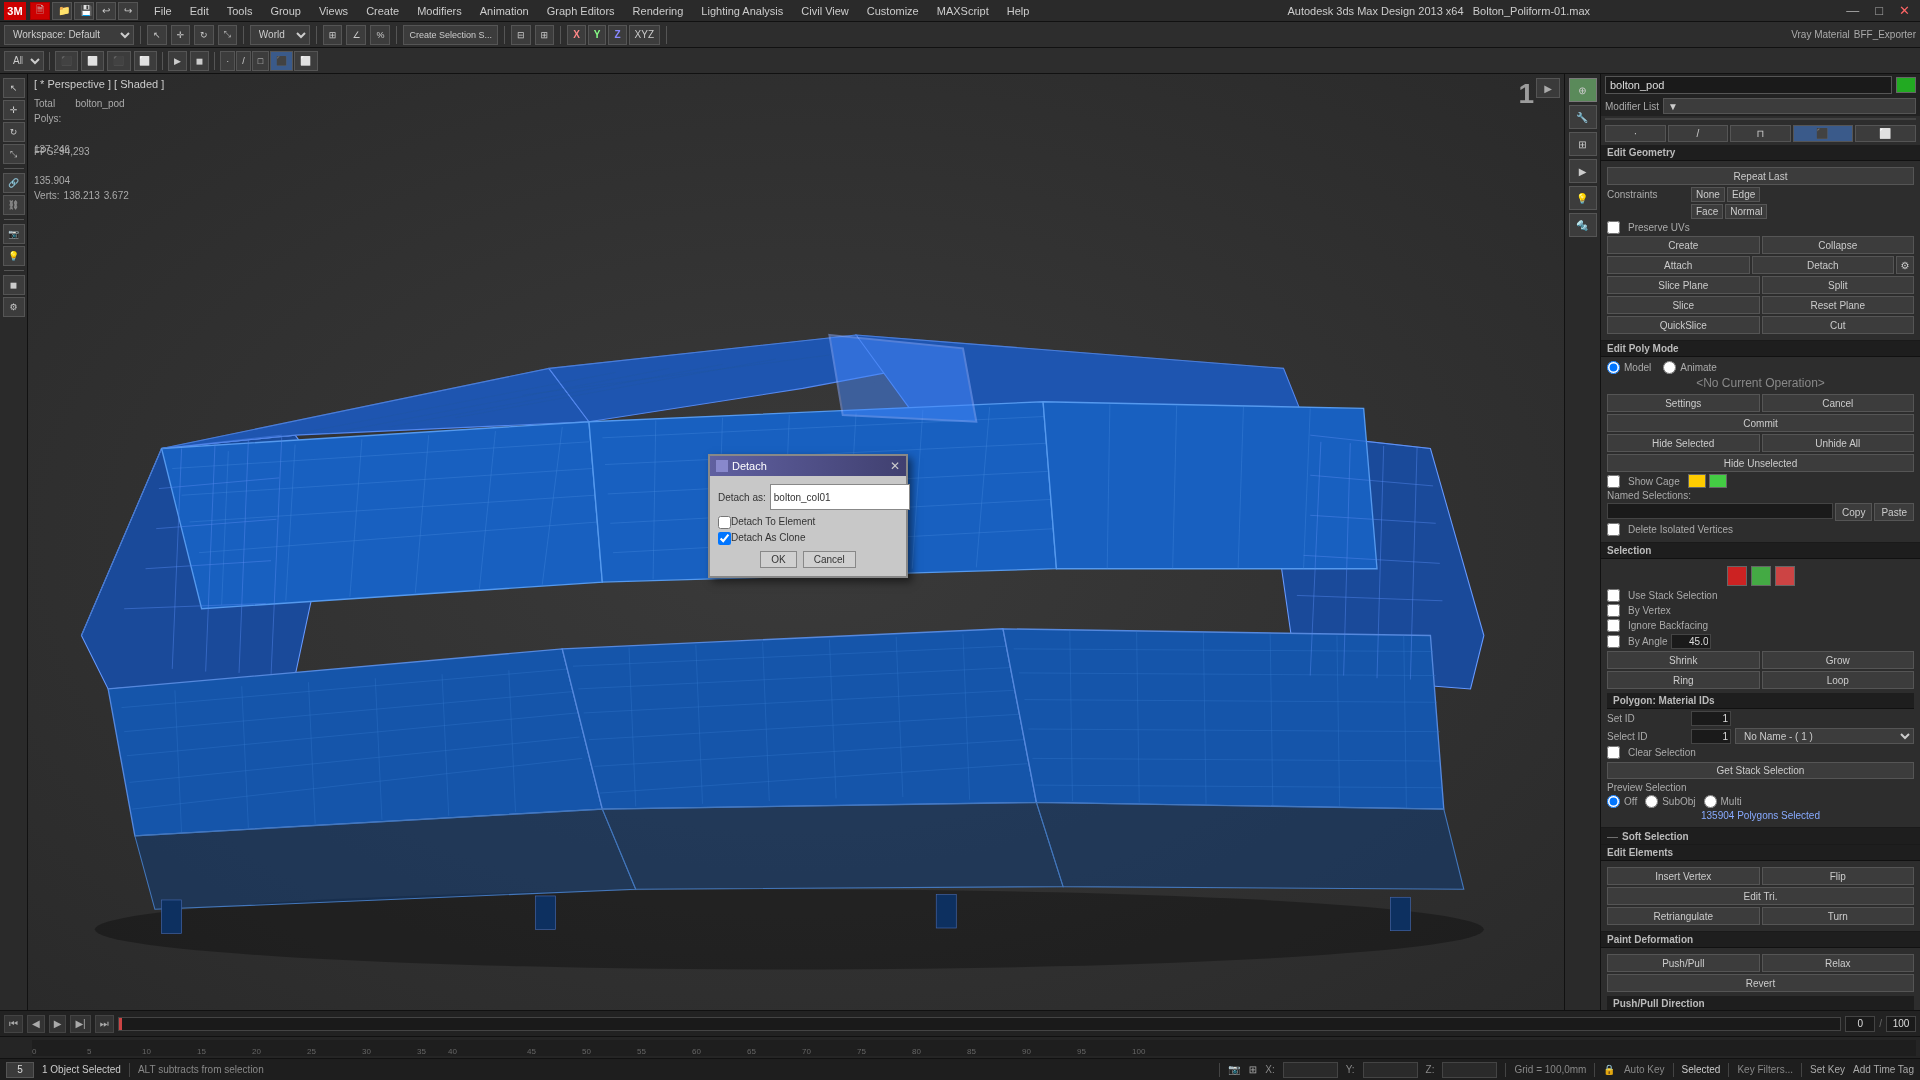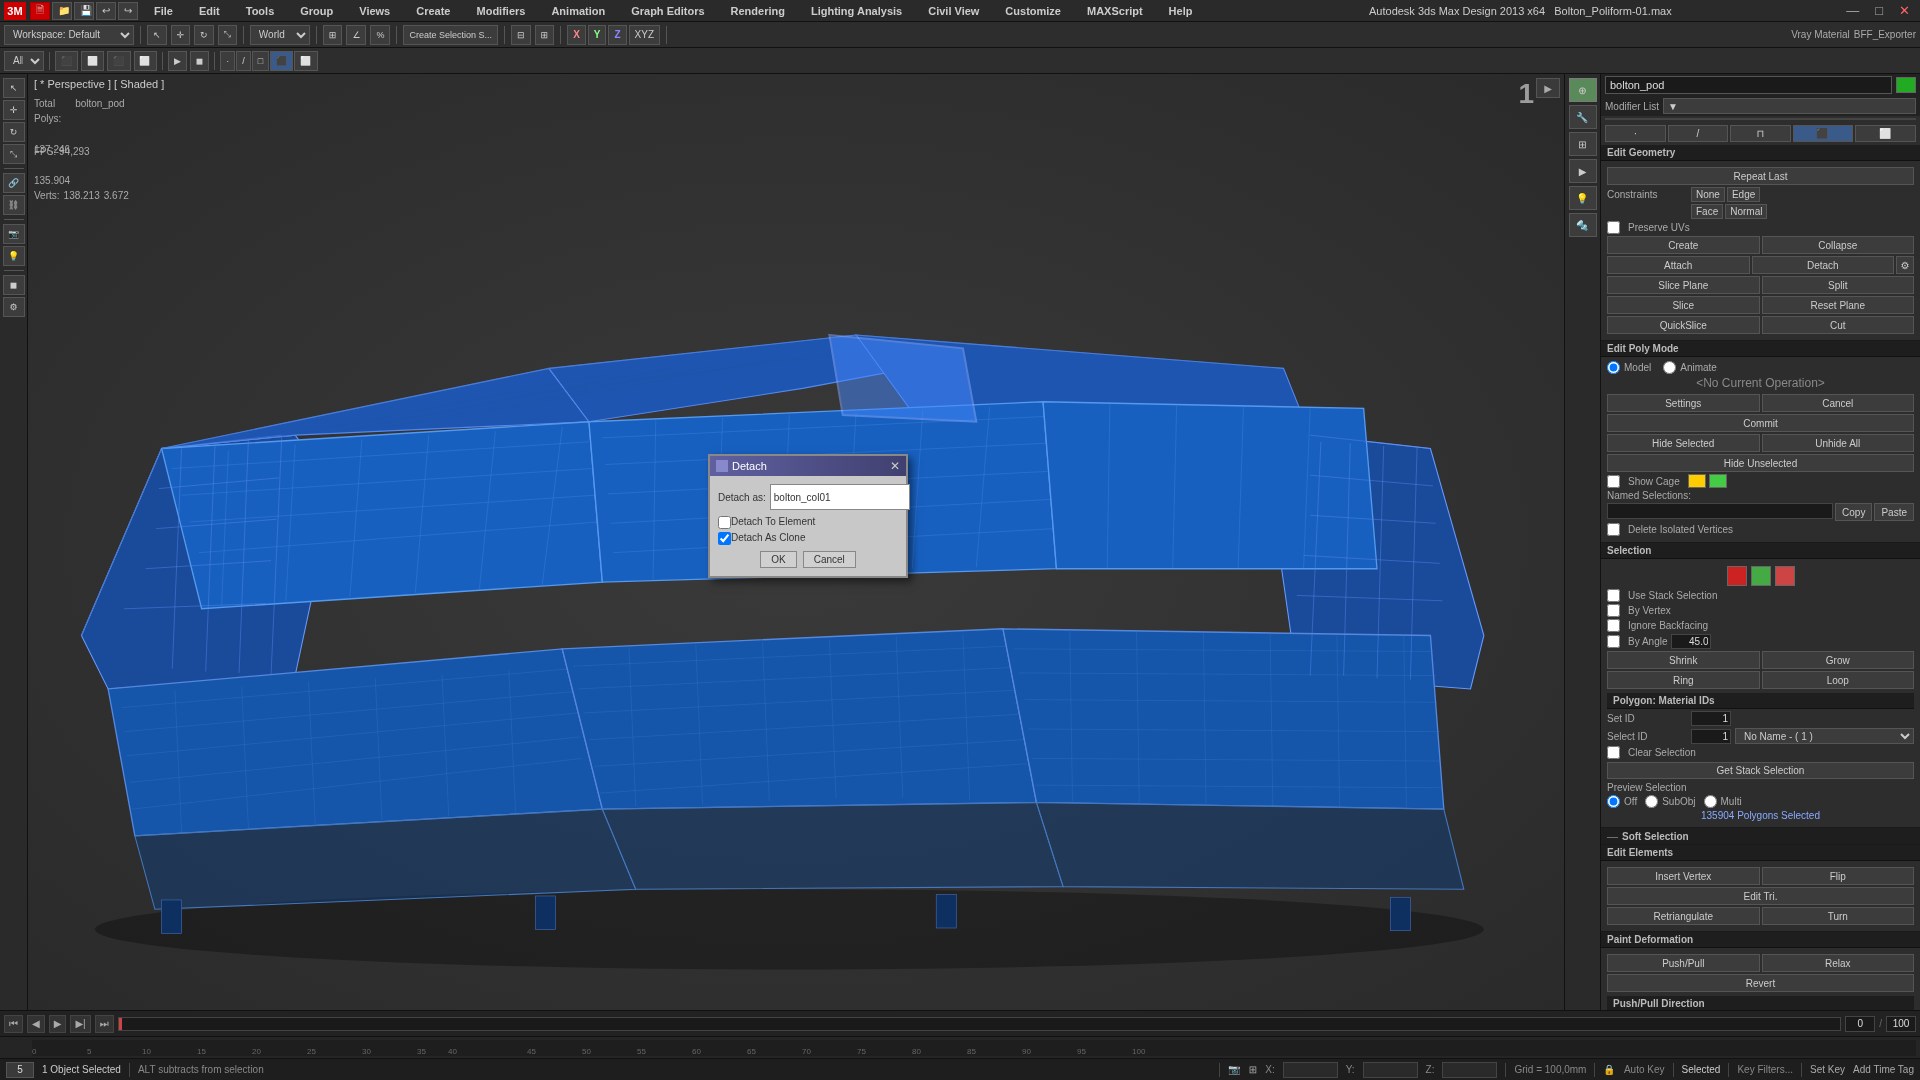--- a/index.html
+++ b/index.html
@@ -1,21 +1,21 @@
 <!DOCTYPE html>
 <html><head>
   <meta charset="utf-8">
   <style>
     * { margin: 0; padding: 0; box-sizing: border-box; }
     body { width: 1920px; height: 1080px; overflow: hidden; background: #3a3a3a; font-family: Arial, sans-serif; font-size: 11px; color: #ddd; }
 
     
     #menubar { display: flex; align-items: center; background: #2a2a2a; height: 22px; border-bottom: 1px solid #111; padding: 0 4px; }
     #menubar .logo { width: 22px; height: 18px; background: #c00; display: flex; align-items: center; justify-content: center; color: white; font-weight: bold; font-size: 11px; margin-right: 4px; text-align: right; }
-    #menubar .menu-items { display: flex; gap: 10px; font-weight: bold; }
+    #menubar .menu-items { display: flex; gap: 2px; }
     #menubar .menu-item { padding: 2px 8px; cursor: pointer; color: #ccc; font-size: 11px; }
     #menubar .title-bar { flex: 1; text-align: center; color: #ccc; font-size: 11px; }
     #menubar .right-btns { display: flex; gap: 4px; color: #aaa; font-size: 11px; }
 
     
     #toolbar1 { display: flex; align-items: center; background: #2d2d2d; height: 26px; border-bottom: 1px solid #111; padding: 0 4px; gap: 4px; }
     .tb-btn { background: #3c3c3c; border: 1px solid #555; color: #ccc; font-size: 10px; padding: 2px 5px; cursor: pointer; height: 20px; display: flex; align-items: center; }
     .tb-sep { width: 1px; height: 18px; background: #555; margin: 0 2px; }
     .tb-dropdown { background: #3c3c3c; border: 1px solid #555; color: #ccc; font-size: 10px; padding: 1px 4px; height: 20px; }
 

